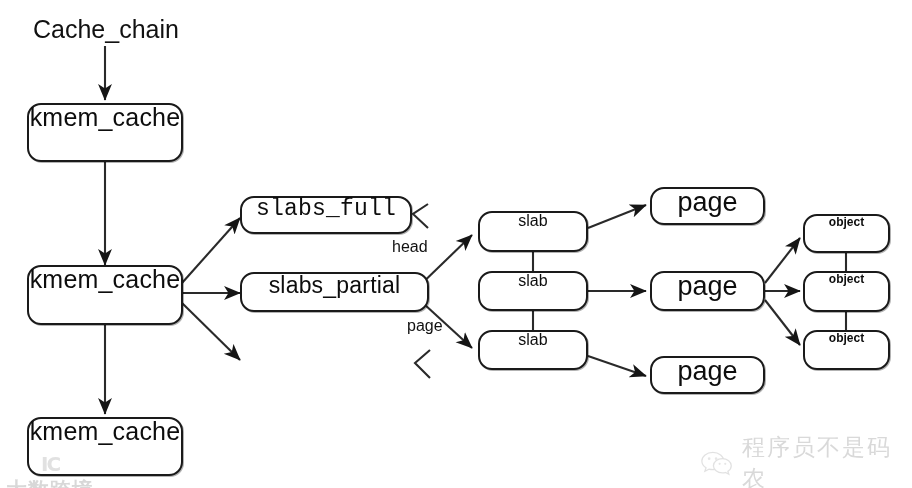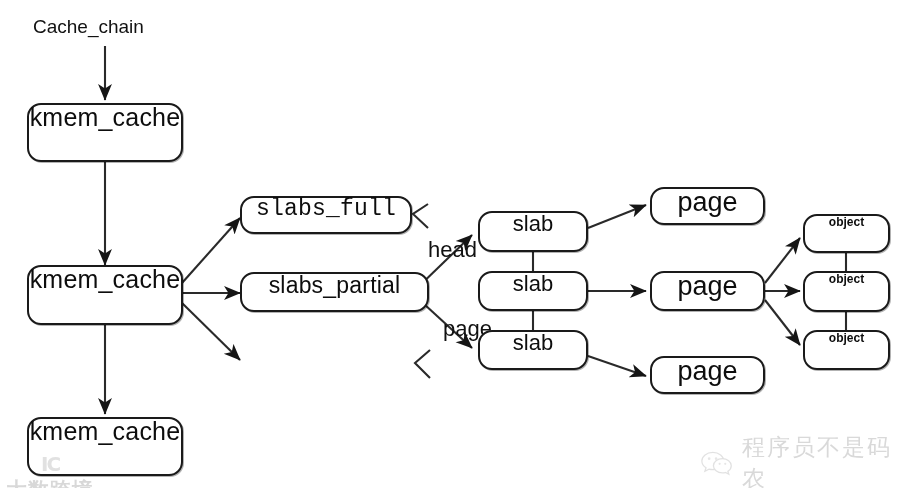--- a/index.html
+++ b/index.html
@@ -34,32 +34,32 @@
     color: #0d0d0d;
     white-space: nowrap;
     box-shadow: 1px 1px 0 rgba(0,0,0,0.30);
   }
   .node span {
     display: block;
     line-height: 1;
   }
   .n-kmem { font-size: 25px; letter-spacing: .2px; }
   .n-slabs { font-size: 23px; letter-spacing: .2px; }
-  .n-slab  { font-size: 22px; }
+  .n-slab  { font-size: 16px; }
   .n-page  { font-size: 27px; }
   .n-object{ font-size: 12px; font-weight: bold; }
 
   .free-label {
     position: absolute;
     color: #111111;
     white-space: nowrap;
     line-height: 1;
   }
-  .lbl-cache-chain { font-size: 19px; }
-  .lbl-head, .lbl-tail { font-size: 22px; margin-left: 36px; }
+  .lbl-cache-chain { font-size: 25px; }
+  .lbl-head, .lbl-tail { font-size: 16px; }
 
   
   .wm {
     position: absolute;
     display: flex;
     align-items: center;
     pointer-events: none;
     user-select: none;
   }
   .wm-left { left: 6px; top: 452px; opacity: .55; flex-direction: column; }

